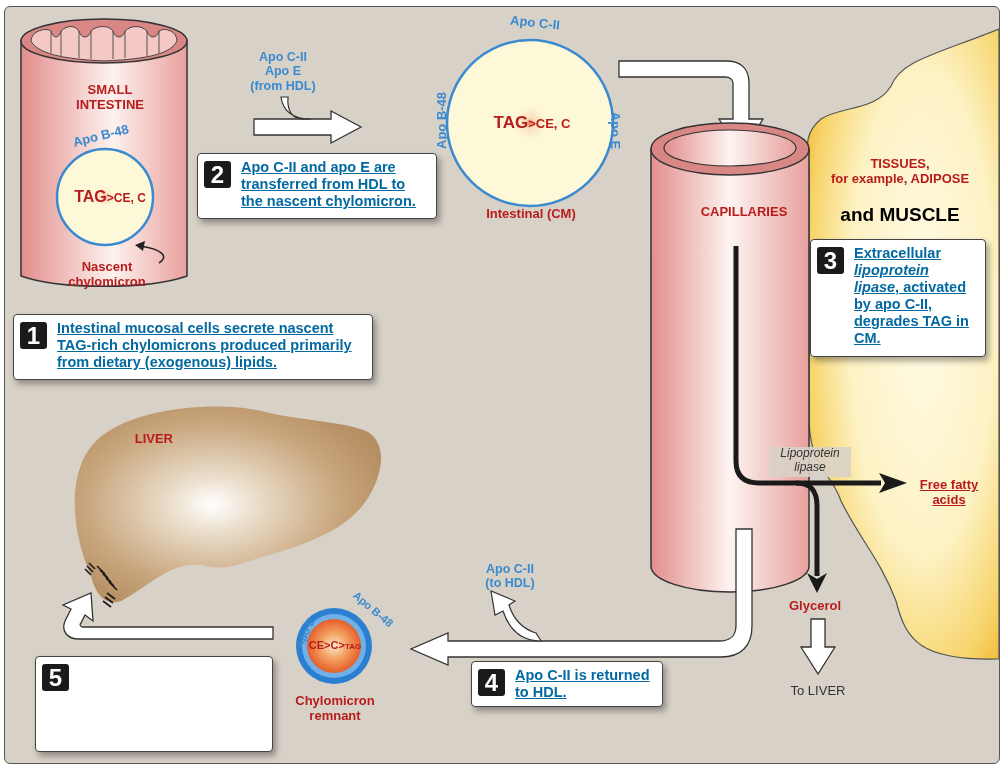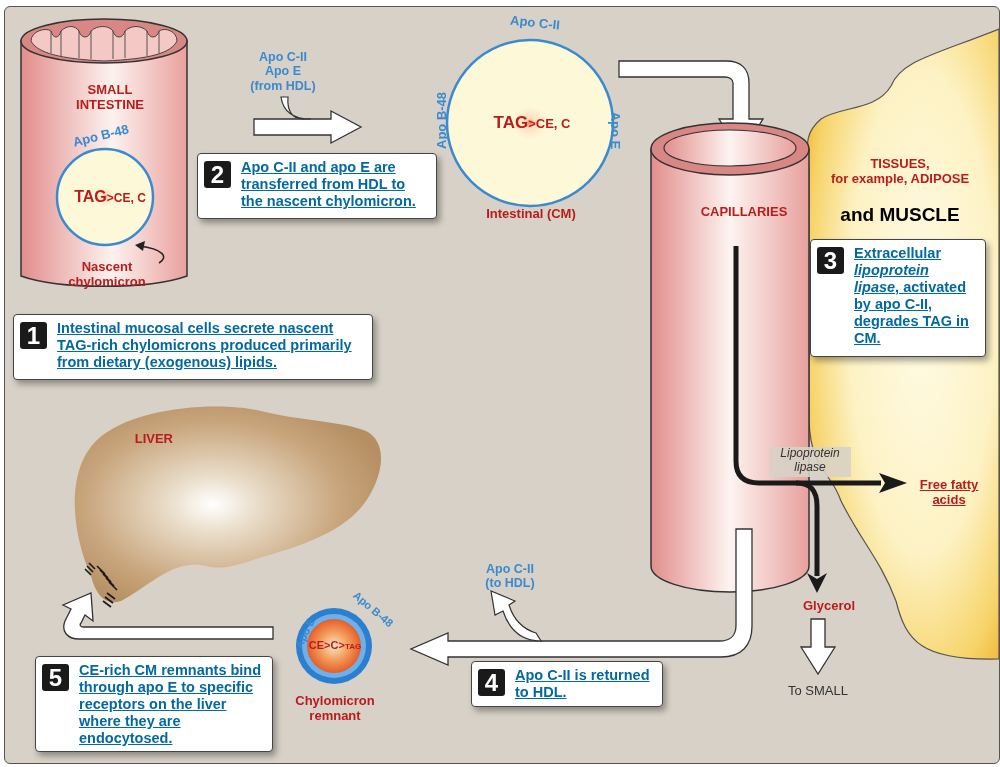--- a/index.html
+++ b/index.html
@@ -144,22 +144,22 @@
 
 <div class="lbl" style="left:677px;top:198px;width:124px;font-size:13px;">CAPILLARIES</div>
 <div class="lbl" style="left:810px;top:197px;width:170px;font-size:19px;color:#000;">and MUSCLE</div>
 <div class="lbl" style="left:810px;top:150px;width:170px;font-size:13px;white-space:pre-line;">TISSUES,
 for example, ADIPOSE</div>
 
 <div class="lbl" style="left:762px;top:440px;width:86px;font-size:12px;font-weight:normal;font-style:italic;color:#333;white-space:pre-line;">Lipoprotein
 lipase</div>
 <div class="lbl" style="left:906px;top:471px;width:76px;font-size:13px;white-space:pre-line;text-decoration:underline;">Free fatty
 acids</div>
-<div class="lbl" style="left:770px;top:592px;width:80px;font-size:13px;text-align:right;">Glycerol</div>
-<div class="lbl" style="left:770px;top:677px;width:86px;font-size:13px;font-weight:normal;color:#333;">To SMALL</div>
+<div class="lbl" style="left:770px;top:592px;width:80px;font-size:13px;">Glycerol</div>
+<div class="lbl" style="left:770px;top:677px;width:86px;font-size:13px;font-weight:normal;color:#333;">To LIVER</div>
 
 <div class="lbl blue" style="left:470px;top:555px;width:70px;font-size:12.5px;white-space:pre-line;">Apo C-II
 (to HDL)</div>
 
 <div class="lbl blue" style="left:280px;top:620px;width:40px;font-size:11px;transform:rotate(-65deg);">Apo E</div>
 <div class="lbl blue" style="left:338px;top:596px;width:60px;font-size:11px;transform:rotate(40deg);">Apo B-48</div>
 <div class="lbl" style="left:298px;top:632px;width:64px;font-size:11px;"><span>CE&gt;C&gt;</span><span style="font-size:8px;">TAG</span></div>
 <div class="lbl" style="left:280px;top:687px;width:100px;font-size:13px;white-space:pre-line;">Chylomicron
 remnant</div>
 
@@ -180,15 +180,14 @@
   <div class="btxt"><span>Extracellular</span> <i>lipoprotein lipase</i><span>, activated by apo C-II, degrades TAG in CM.</span></div>
 </div>
 
 <div class="box" style="left:466px;top:654px;width:192px;height:46px;">
   <div class="num">4</div>
   <div class="btxt">Apo C-II is returned to HDL.</div>
 </div>
 
 <div class="box" style="left:30px;top:649px;width:238px;height:96px;">
   <div class="num">5</div>
-  <div class="btxt">CE-rich CM remnants bind through apo E to specific receptors on the liver where they are endocytosed.</div>
 </div>
 </div>
 
 </body></html>

